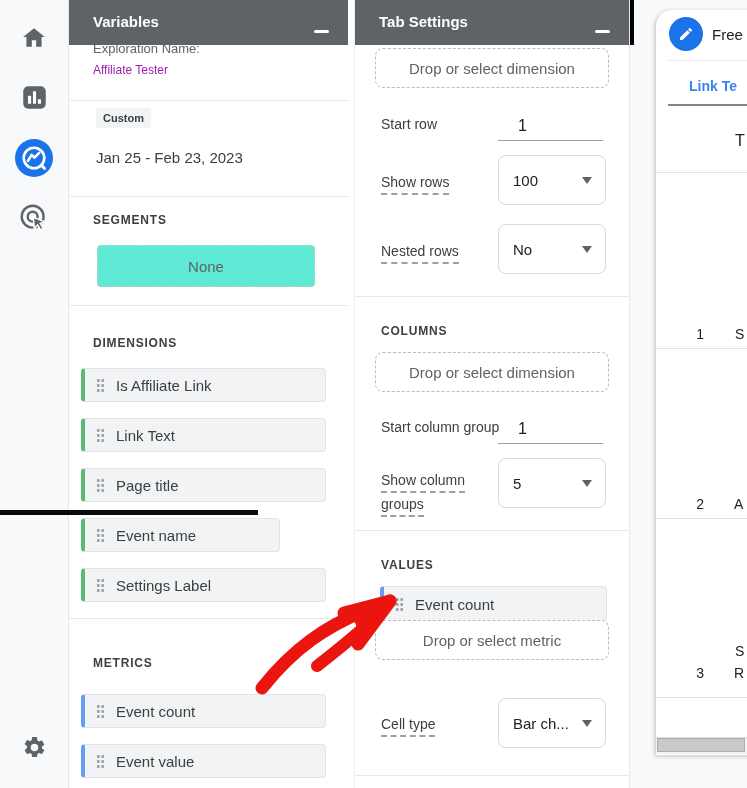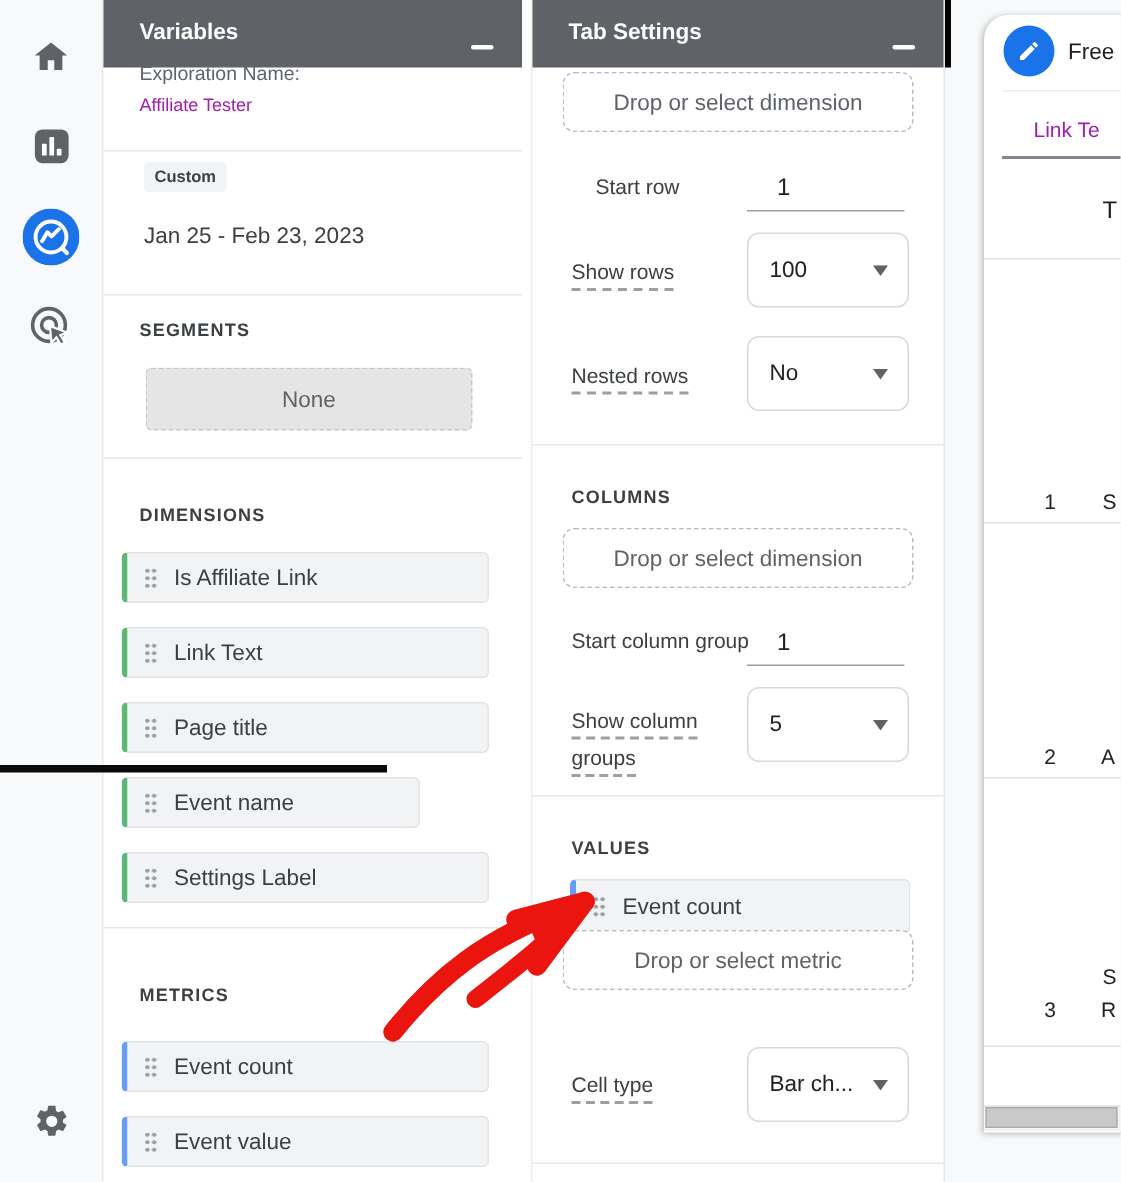--- a/index.html
+++ b/index.html
@@ -18,21 +18,21 @@
   .chip{position:absolute;height:34px;background:#f1f3f4;border:1px solid #e1e3e6;border-left:4px solid #5bb974;
         border-radius:4px;display:flex;align-items:center;padding-left:11px;gap:11px;box-sizing:border-box;cursor:grab;}
   .chip.blue{border-left-color:#669df6;}
   .chip-label{font-size:15px;color:#3c4043;}
   .dots{width:9px;height:15px;flex:0 0 auto;
         background-image:radial-gradient(circle,#9aa0a6 1.3px,transparent 1.5px);
         background-size:4.5px 5px;}
   
   .dropzone{position:absolute;border:1px dashed #b9bcc0;border-radius:8px;background:#fff;
             display:flex;align-items:center;justify-content:center;font-size:15px;color:#5f6368;cursor:pointer;}
-  .nonezone{position:absolute;border:1px dashed #c6c9cc;border-radius:4px;background:#e5e5e5;
+  .nonezone{position:absolute;border:1px dashed #c6c9cc;border-radius:4px;background:#5eead4;
             display:flex;align-items:center;justify-content:center;font-size:15px;color:#5f6368;cursor:pointer;}
   
   .dd{position:absolute;width:108px;height:50px;border:1px solid #d7d9dc;border-radius:8px;background:#fff;box-sizing:border-box;cursor:pointer;}
   .dd .val{position:absolute;left:14px;top:50%;transform:translateY(-50%);font-size:15px;color:#202124;white-space:nowrap;}
   .caret{position:absolute;right:13px;top:50%;margin-top:-3px;width:0;height:0;
          border-left:5.5px solid transparent;border-right:5.5px solid transparent;border-top:7px solid #5f6368;}
   .lbl{font-size:14px;color:#3c4043;}
   .u-dash{border-bottom:2px dashed #9aa0a6;padding-bottom:3px;}
   .underline-input{position:absolute;border-bottom:1px solid #9aa0a6;height:24px;box-sizing:border-box;
                    font-size:16px;color:#202124;padding-left:20px;cursor:text;}
@@ -158,21 +158,21 @@
 </div>
 
 <div class="abs" style="left:348px;top:0;width:6px;height:788px;background:#fff;"></div>
 
 <div class="panel" style="left:354px;width:276px;border-left:1px solid #eceded;border-right:1px solid #e7e8ea;box-sizing:border-box;">
 
   <div class="dropzone" style="left:20px;top:48px;width:232px;height:38px;">
     <span>Drop or select dimension</span>
   </div>
 
-  <div class="abs lbl" style="left:42px;top:116px;">Start row</div>
+  <div class="abs lbl" style="left:26px;top:116px;">Start row</div>
   <div class="underline-input" style="left:143px;top:117px;width:105px;">1</div>
 
   <div class="abs" style="left:26px;top:173px;">
     <span class="lbl u-dash">Show rows</span>
   </div>
   <div class="dd" style="left:143px;top:155px;">
     <span class="val">100</span>
     <span class="caret"></span>
   </div>
 
@@ -238,21 +238,21 @@
       <span>
         <svg width="16" height="16" viewBox="0 0 24 24" fill="#fff">
             <path d="M3 17.25V21h3.75L17.81 9.94l-3.75-3.75L3 17.25zM20.71 7.04c.39-.39.39-1.02 0-1.41l-2.34-2.34c-.39-.39-1.02-.39-1.41 0l-1.83 1.83 3.75 3.75 1.83-1.83z"></path>
           </svg>
       </span>
     </span>
     <span class="abs" style="left:56px;top:16px;font-size:15px;font-weight:500;color:#202124;">Free</span>
   </div>
   <div class="hr" style="top:50px;left:12px;background:#ececec;"></div>
 
-  <div class="abs" style="left:33px;top:68px;font-size:14px;color:#a21caf;">Link Te</div>
+  <div class="abs" style="left:33px;top:68px;font-size:14px;color:#3b82f6;font-weight:bold;">Link Te</div>
   <div class="abs" style="left:12px;right:0;top:94px;height:2px;background:#80868b;"></div>
 
   <div class="cell-txt" style="left:79px;top:122px;font-size:16px;">T</div>
   <div class="hr" style="top:162px;background:#e3e3e3;"></div>
 
   <div class="cell-txt" style="left:30px;top:316px;width:18px;text-align:right;">1</div>
   <div class="cell-txt" style="left:79px;top:316px;">S</div>
   <div class="hr" style="top:338px;background:#e3e3e3;"></div>
 
   <div class="cell-txt" style="left:30px;top:486px;width:18px;text-align:right;">2</div>

